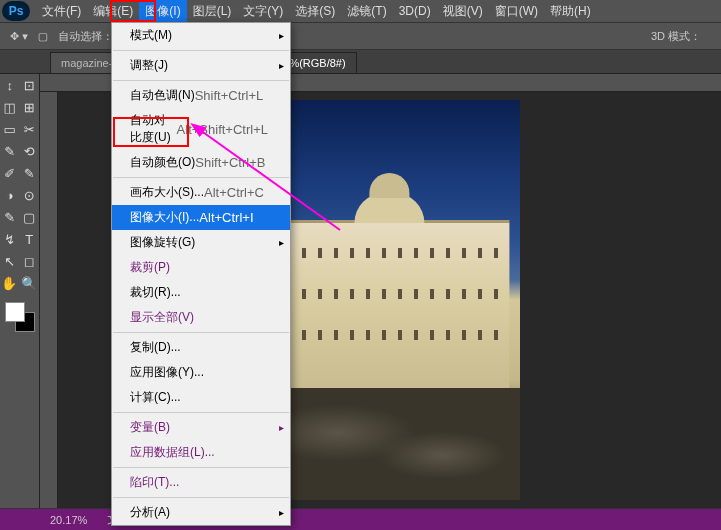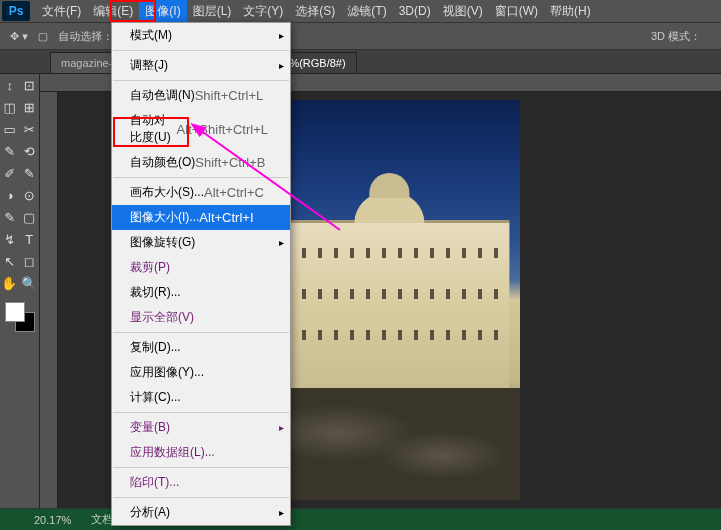--- a/index.html
+++ b/index.html
@@ -1,18 +1,18 @@
 <!DOCTYPE html>
 <html><head>
 <meta charset="utf-8">
 <style>
 *{margin:0;padding:0;box-sizing:border-box;font-family:"Microsoft YaHei",sans-serif;user-select:none}
 body{width:721px;height:530px;background:#535353;overflow:hidden;position:relative}
 .menubar{height:22px;background:#535353;display:flex;align-items:center;padding-left:2px;font-size:12px;color:#ddd}
-.ps-logo{width:28px;height:20px;background:#001e36;color:#31a8ff;font-weight:bold;font-size:12px;display:flex;align-items:center;justify-content:center;border-radius:2px;margin-right:6px}
+.ps-logo{width:28px;height:20px;background:#001e36;color:#31a8ff;font-weight:bold;font-size:12px;display:flex;align-items:center;justify-content:center;border-radius:10px;margin-right:6px}
 .menu-item{padding:3px 6px;cursor:pointer}
 .menu-item.active{background:#1473e6;color:#e5e5e5}
 .options-bar{height:28px;background:#535353;border-top:1px solid #333;border-bottom:1px solid #333;display:flex;align-items:center;padding-left:10px;font-size:11px;color:#ccc;gap:10px}
 .tabs{height:24px;background:#3f3f3f;display:flex;align-items:flex-end;padding-left:50px;font-size:11px;color:#bbb;border-bottom:1px solid #222}
 .tab{padding:4px 10px;background:#535353;border:1px solid #222;border-bottom:none;margin-right:2px}
 .tab.active{background:#3f3f3f;color:#fff}
 .workspace{display:flex;height:calc(100% - 22px - 28px - 24px - 22px);background:#282828}
 .toolbar{width:40px;background:#535353;display:grid;grid-template-columns:repeat(2,1fr);grid-auto-rows:22px;gap:0;border-right:1px solid #222}
 .tool{display:flex;align-items:center;justify-content:center;color:#ddd;font-size:13px;cursor:pointer}
 .color-swatch{width:30px;height:30px;margin:8px auto;position:relative;grid-column:1/3}
@@ -32,21 +32,21 @@
 .dropdown{position:absolute;left:111px;top:22px;width:180px;background:#f0f0f0;border:1px solid #999;box-shadow:2px 2px 8px rgba(0,0,0,0.4);font-size:12px;color:#000;z-index:100}
 .dd-item{padding:4px 22px 4px 18px;display:flex;justify-content:flex-start;align-items:center;cursor:pointer;position:relative}
 .dd-item.disabled{color:#701a75}
 .dd-item.highlighted{background:#1473e6;color:#fff}
 .dd-item.submenu::after{content:"▸";position:absolute;right:6px;font-size:10px}
 .dd-sep{height:1px;background:#ccc;margin:2px 1px}
 .dd-shortcut{color:#666;font-size:13px}
 .dd-item.highlighted .dd-shortcut{color:#fff}
 .red-box{position:absolute;border:2px solid red;pointer-events:none;z-index:200}
 .arrow{position:absolute;z-index:150;pointer-events:none}
-.statusbar{height:22px;background:#14532d;border-top:1px solid #333;display:flex;align-items:center;padding-left:34px;font-size:11px;color:#ccc;gap:20px}
+.statusbar{height:22px;background:#701a75;border-top:1px solid #333;display:flex;align-items:center;padding-left:50px;font-size:11px;color:#ccc;gap:20px}
 </style>
 </head>
 <body>
 
 <div class="menubar">
   <div class="ps-logo">Ps</div>
   <div class="menu-item">文件(F)</div>
   <div class="menu-item">编辑(E)</div>
   <div class="menu-item active">图像(I)</div>
   <div class="menu-item">图层(L)</div>

